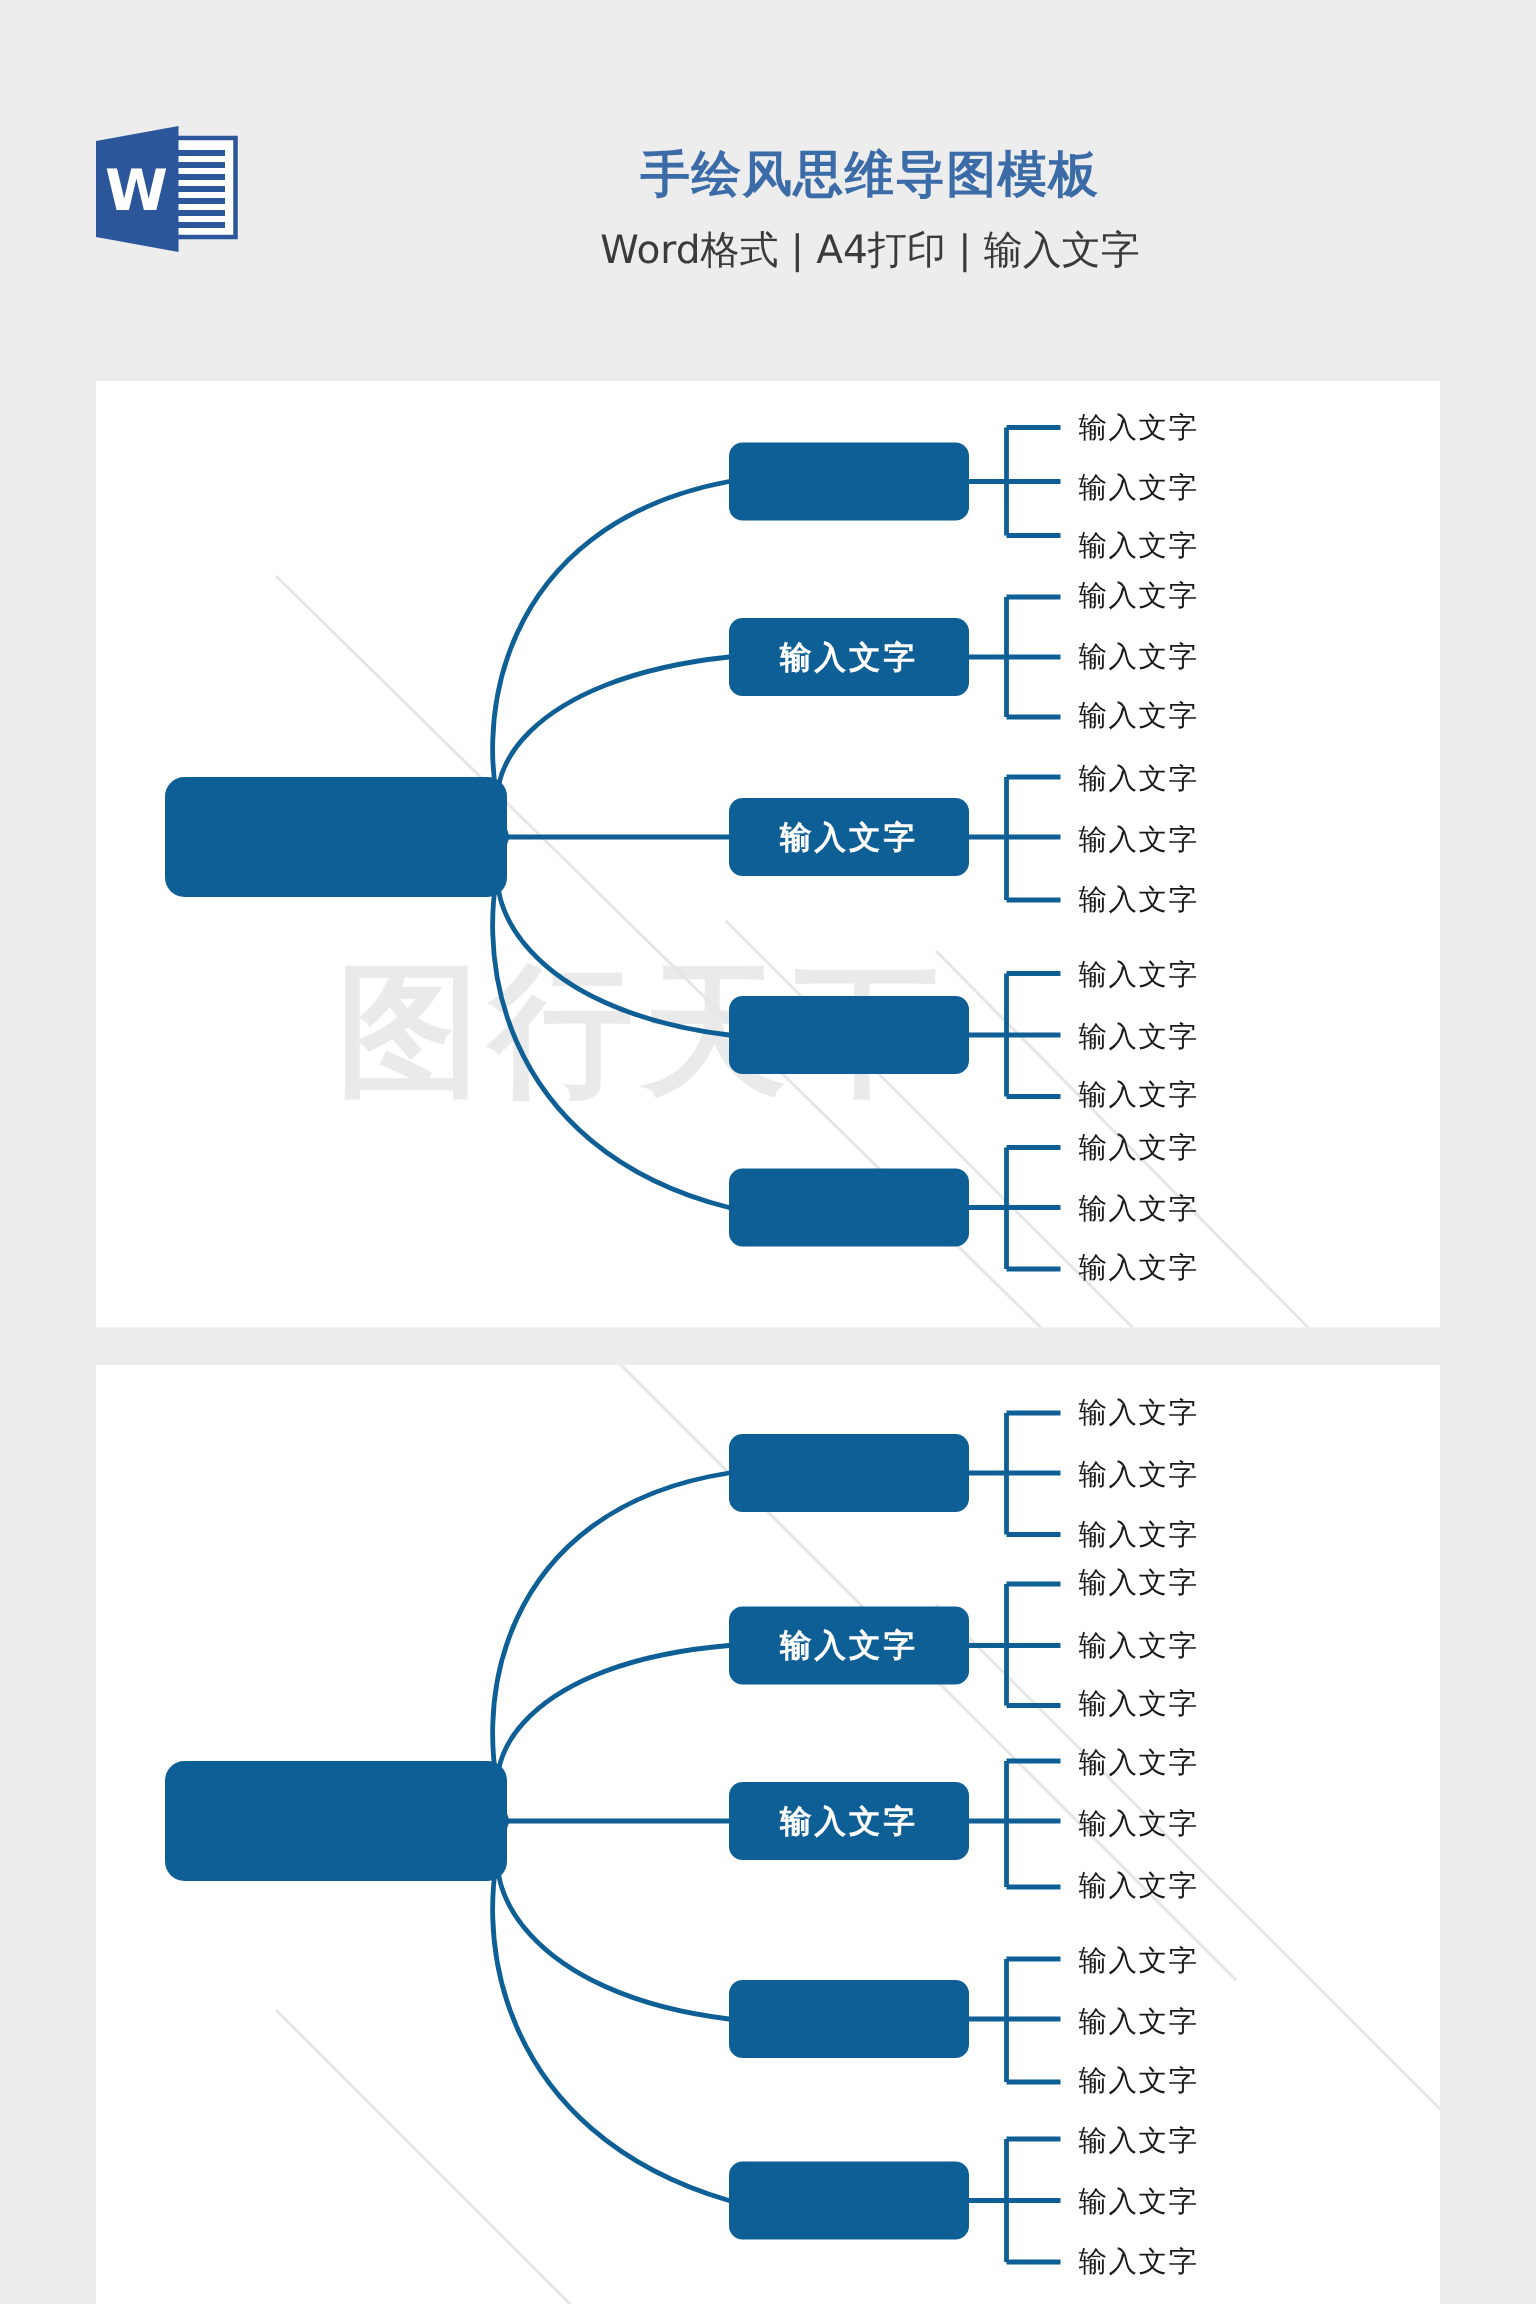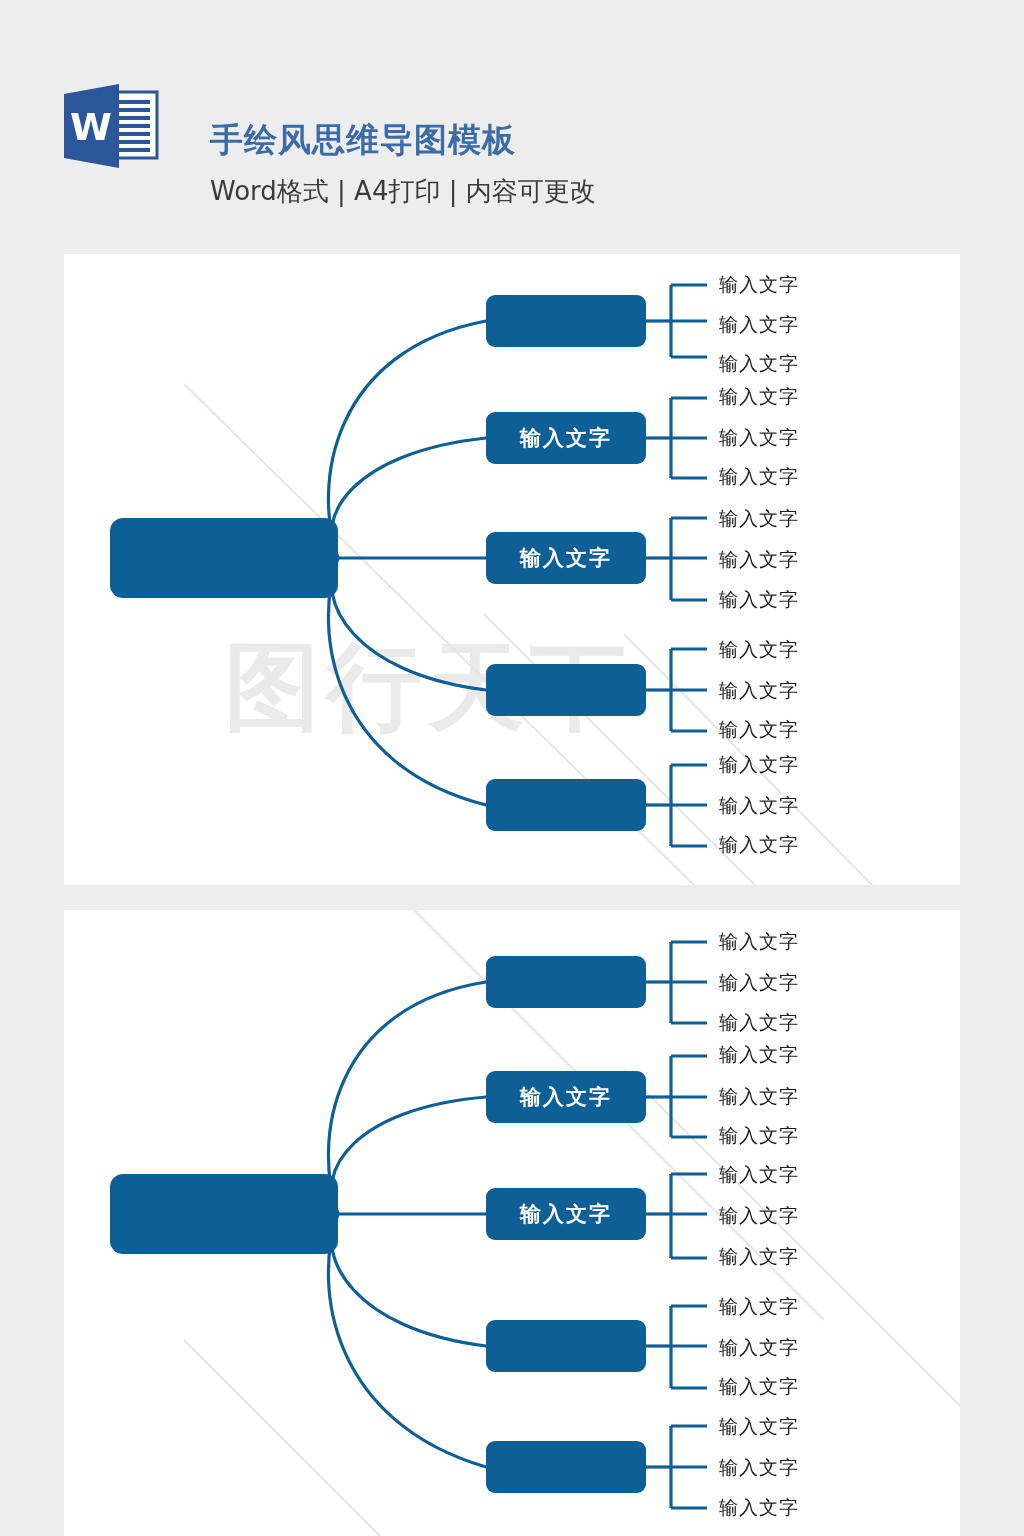--- a/index.html
+++ b/index.html
@@ -13,21 +13,21 @@
   
   .header{
     position:absolute;left:0;top:0;width:1024px;height:254px;
     background:#ededed;
   }
   .logo{
     position:absolute;left:62px;top:84px;width:104px;height:84px;
   }
   .logo svg{display:block;}
   .title-block{
-    position:absolute;left:210px;top:92px;width:740px;text-align:left;margin-top:24px;
+    position:absolute;left:210px;top:92px;width:740px;text-align:center;
   }
   .main-title{
     font-size:33px;font-weight:bold;color:#3c6ca8;letter-spacing:1px;
     line-height:48px;margin:0;
     font-family:"DejaVu Sans","Liberation Sans",sans-serif;
   }
   .sub-title{
     font-size:26px;color:#3b3b3b;line-height:42px;margin:0;margin-top:6px;
     font-family:"DejaVu Sans","Liberation Sans",sans-serif;
     font-weight:400;
@@ -88,21 +88,21 @@
         <rect x="50" y="64" width="38" height="4"></rect>
       </g>
 
       <path d="M2 10 L57 0 L57 84 L2 74 Z" fill="#2b579a"></path>
       <text x="29" y="56" font-family="DejaVu Sans, Liberation Sans, sans-serif" font-size="38" font-weight="bold" fill="#ffffff" text-anchor="middle">W</text>
     </svg>
   </div>
 
   <div class="title-block">
     <div class="main-title">手绘风思维导图模板</div>
-    <div class="sub-title">Word格式 | A4打印 | 内容可更改</div>
+    <div class="sub-title">Word格式 | A4打印 | 输入文字</div>
   </div>
 
 </div>
 
 <div class="panel" id="panel-1">
   <div class="canvas">
 
     <div class="watermark">图行天下</div>
     <svg width="896" height="640" style="position:absolute;left:0;top:0;pointer-events:none;">
       <line x1="120" y1="130" x2="700" y2="700" stroke="#e6e6e6" stroke-width="2"></line>

